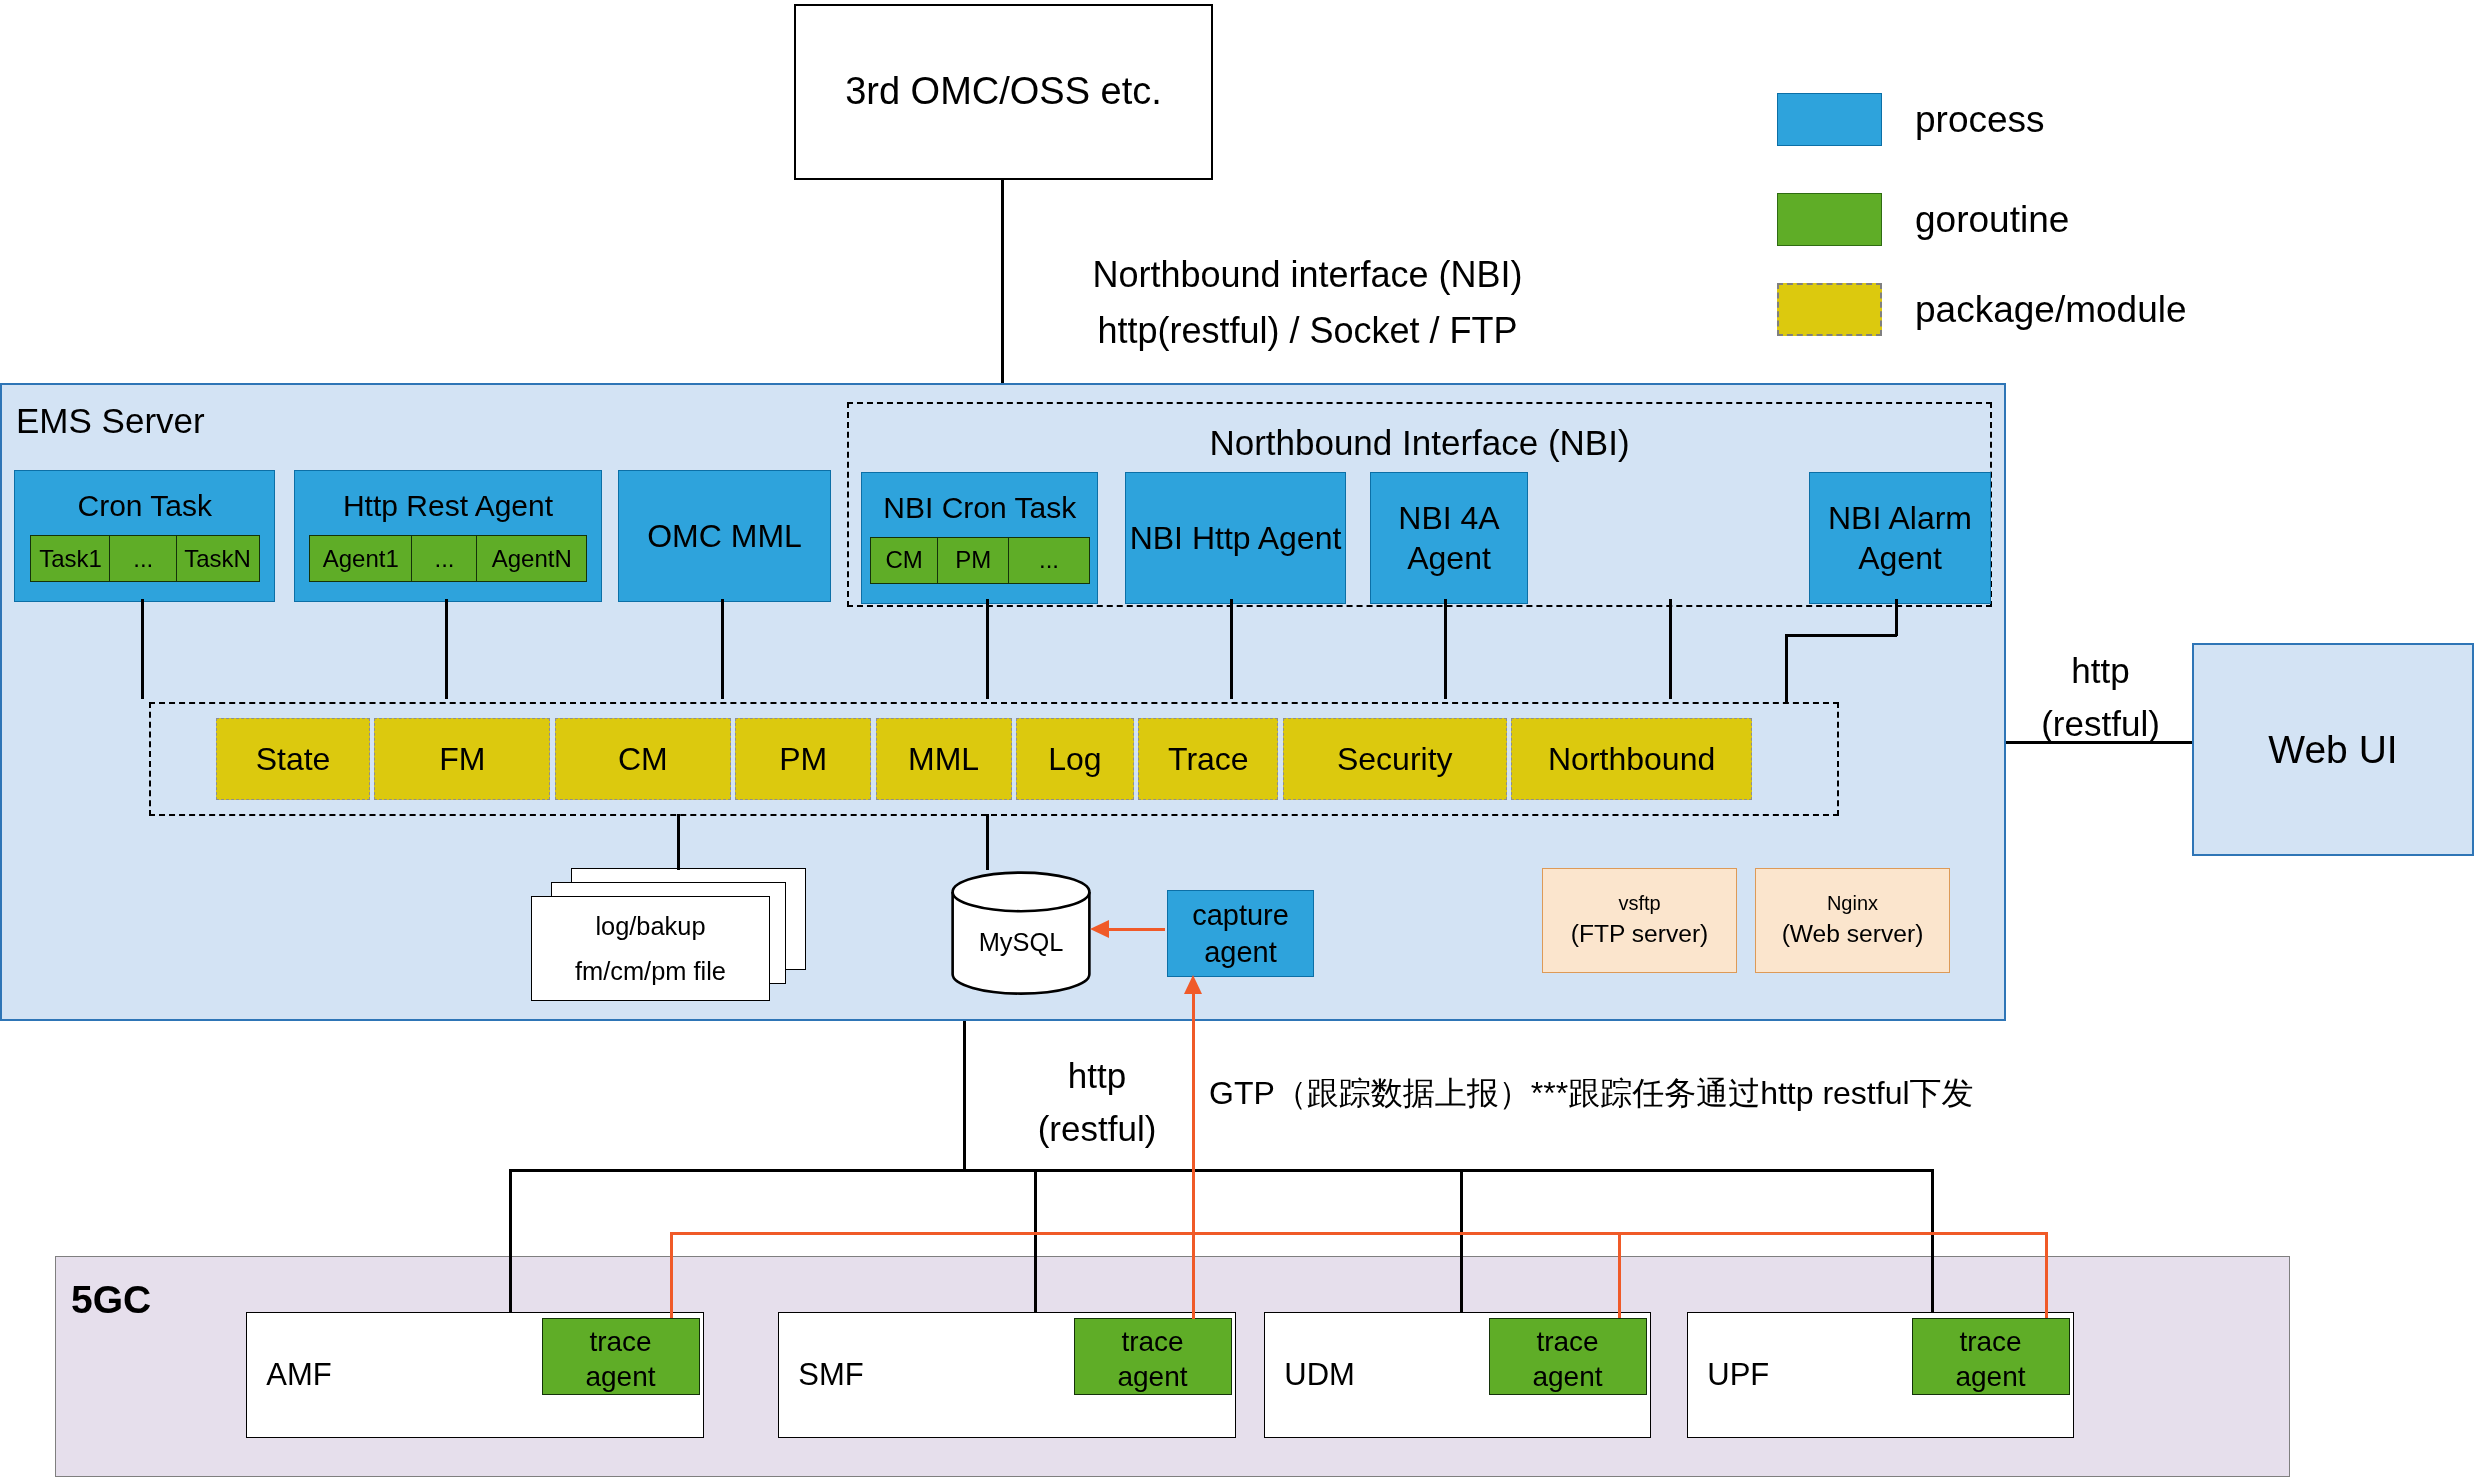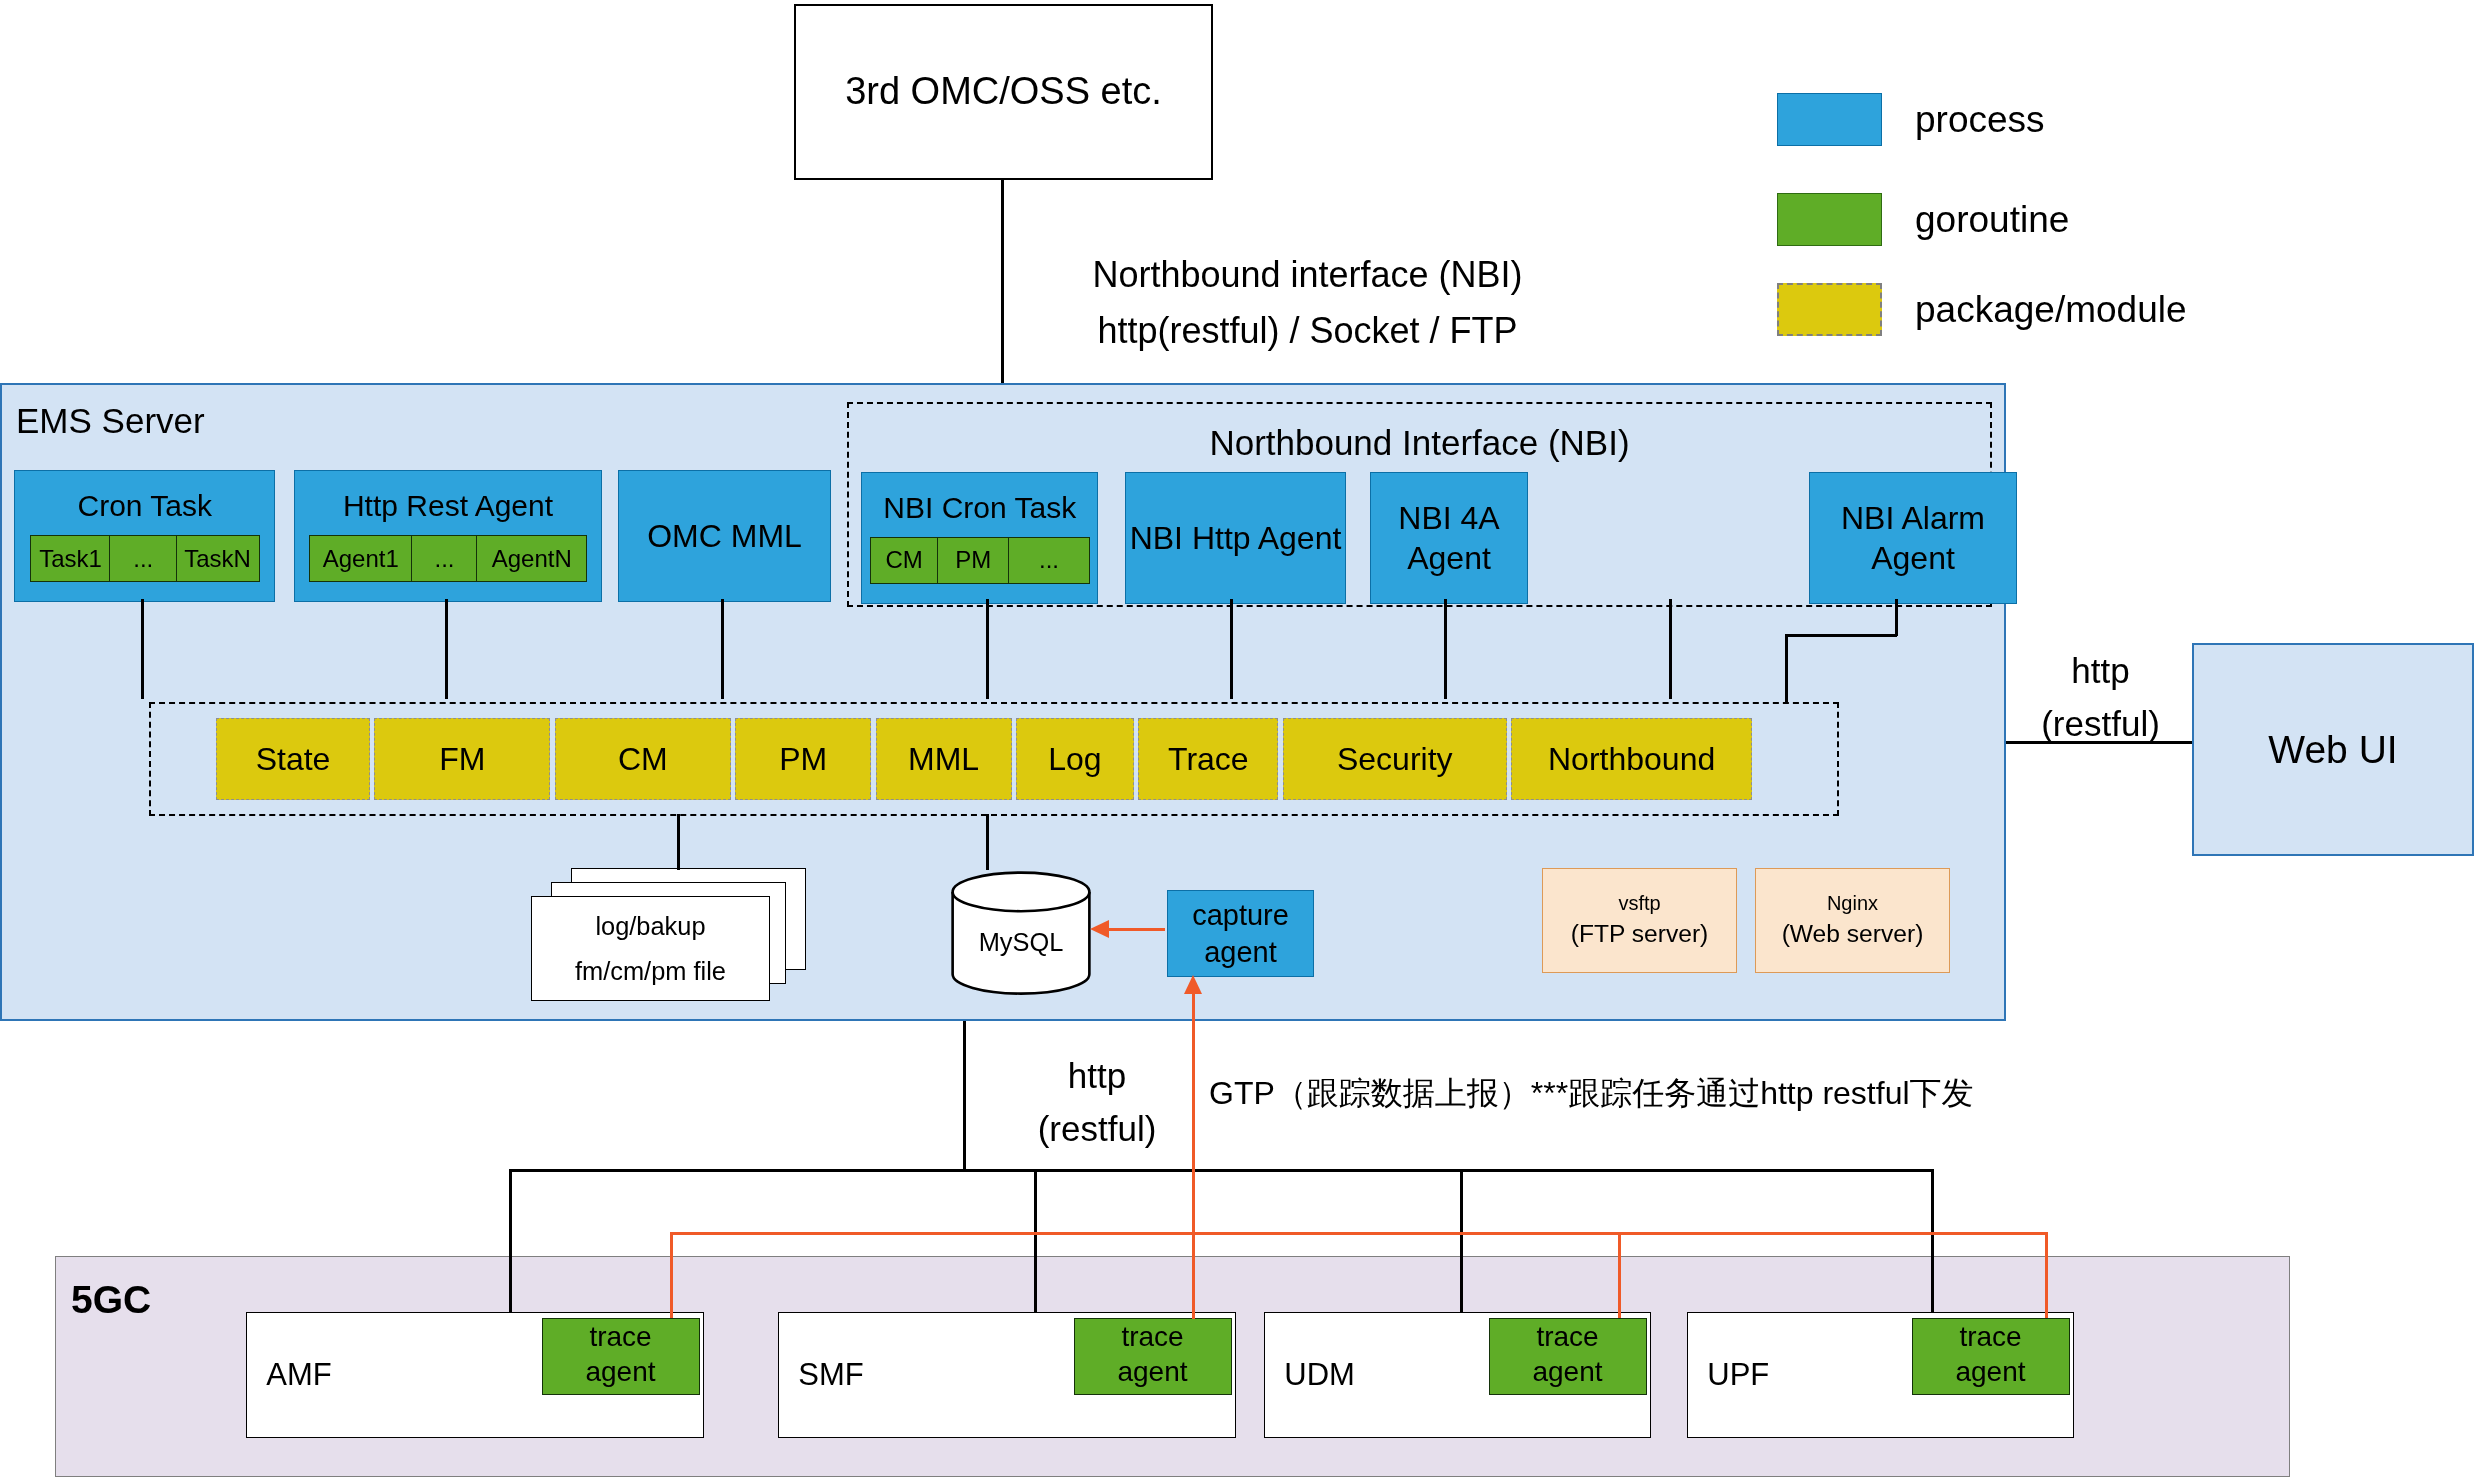--- a/index.html
+++ b/index.html
@@ -27,21 +27,21 @@
 
   .dashedbox { position:absolute; border:2.6px dashed #000; }
 
   .tan { position:absolute; background:#FBE5CD; border:1.8px solid #DD9A57; display:flex; flex-direction:column; align-items:center; justify-content:center; text-align:center; }
   .tan .t1 { font-size:20px; line-height:1.35; }
   .tan .t2 { font-size:24.6px; line-height:1.35; }
 
   
   .node { position:absolute; background:#fff; border:1.8px solid #000; }
   .node .nm { position:absolute; left:19.3px; top:50%; transform:translateY(-50%); font-size:31px; }
-  .chipbig { position:absolute; right:3.5px; top:5.3px; width:158px; height:77px; background:#5FAD27; border:1.8px solid #14320a; display:flex; align-items:flex-start; justify-content:center; }
+  .chipbig { position:absolute; right:3.5px; top:5.3px; width:158px; height:77px; background:#5FAD27; border:1.8px solid #14320a; display:flex; align-items:flex-end; justify-content:center; }
   .chipbig span { display:inline-block; width:98px; text-align:center; font-size:28px; line-height:1.25; }
 
   
   .ln  { position:absolute; background:#000; }
   .oln { position:absolute; background:#F05A28; }
   .arrow-left { position:absolute; width:0; height:0; border-top:9.7px solid transparent; border-bottom:9.7px solid transparent; border-right:19.3px solid #F05A28; }
   .arrow-up   { position:absolute; width:0; height:0; border-left:9.7px solid transparent; border-right:9.7px solid transparent; border-bottom:19.3px solid #F05A28; }
 
   
   .leg-row { position:absolute; display:flex; align-items:center; }
@@ -113,21 +113,21 @@
         <div class="bl">NBI Cron Task</div>
         <div class="chips">
           <div class="chip" style="width:69px;">CM</div>
           <div class="chip" style="width:73px;">PM</div>
           <div class="chip" style="width:82px;">...</div>
         </div>
       </div>
 
       <div class="bluebox center bigbl" style="left:276px; top:68px; width:221px; height:132px;">NBI Http Agent</div>
       <div class="bluebox center bigbl" style="left:521px; top:68px; width:158px; height:132px;">NBI 4A Agent</div>
-      <div class="bluebox center bigbl" style="left:960px; top:68px; width:208px; height:132px;">NBI Alarm Agent</div>
+      <div class="bluebox center bigbl" style="left:960px; top:68px; width:182px; height:132px;">NBI Alarm Agent</div>
     </div>
 
     <div class="dashedbox" style="left:147px; top:317px; width:1690px; height:114px;">
       <div class="mod-row">
         <div class="mod" style="width:154px;">State</div>
         <div class="mod" style="width:176px;">FM</div>
         <div class="mod" style="width:176px;">CM</div>
         <div class="mod" style="width:136px;">PM</div>
         <div class="mod" style="width:136px;">MML</div>
         <div class="mod" style="width:118px;">Log</div>

